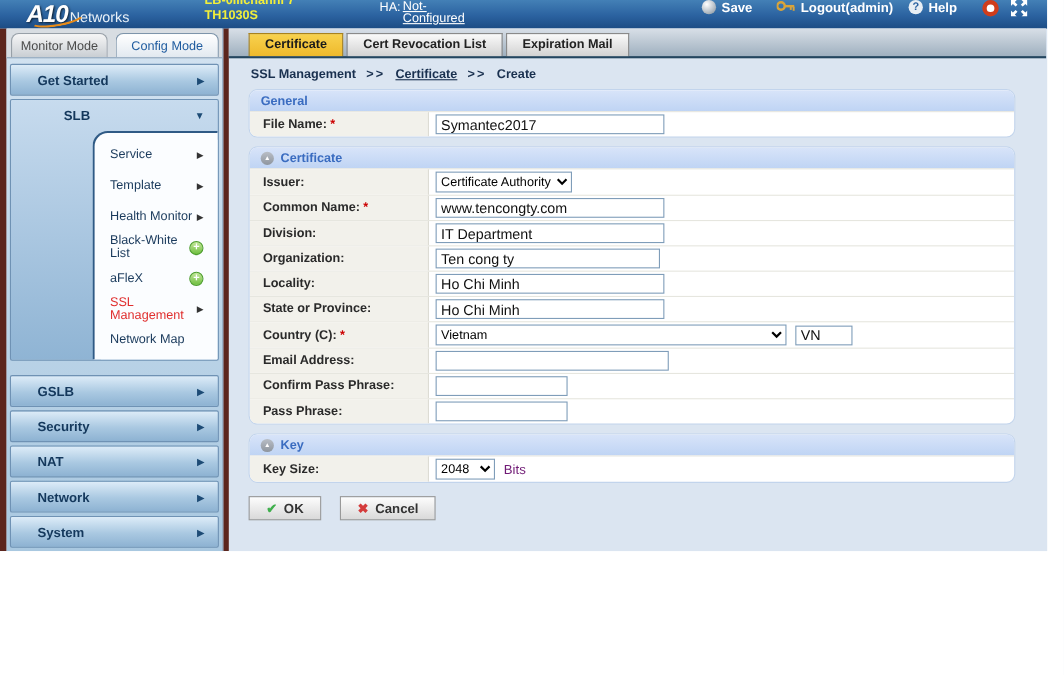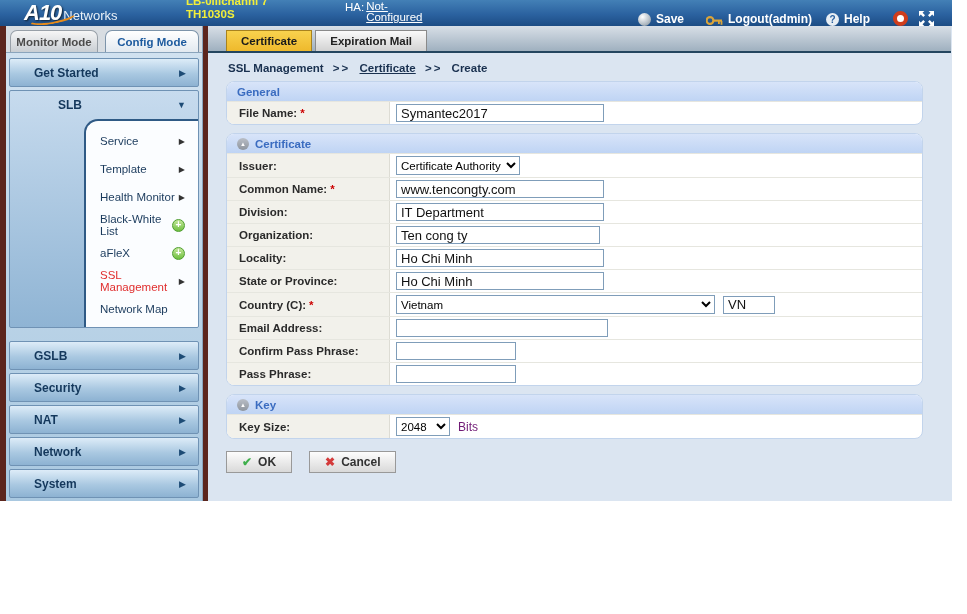--- a/index.html
+++ b/index.html
@@ -11,37 +11,37 @@
     background:linear-gradient(180deg,#4380b6 0%,#2b62a0 55%,#1c4c84 100%);
     overflow:hidden; }
   .logo { position:absolute; left:24px; top:0px; color:#fff; }
   .logo-a10 { font-size:22px; font-weight:bold; font-style:italic; letter-spacing:-1px; text-shadow:1px 1px 2px #123; }
   .logo-networks { font-size:13px; color:#e9f1f8; margin-left:2px; }
   .logo-swoosh { position:absolute; left:2px; top:8px; width:52px; height:16px;
     border:2px solid transparent; border-bottom-color:#e88b18; border-radius:50%; transform:rotate(-10deg); }
   .device { position:absolute; left:186px; top:-5px; color:#f2ef3a; font-weight:bold; font-size:11.5px; line-height:13px; }
   .ha { position:absolute; left:345px; top:1px; color:#fff; font-size:11.5px; font-weight:normal; display:flex; gap:2px; }
   .ha-link { text-decoration:underline; line-height:11px; cursor:pointer; }
-  .tb-item { position:absolute; top:0; height:26px; display:flex; align-items:flex-end; gap:5px;
+  .tb-item { position:absolute; top:0; height:26px; display:flex; align-items:flex-start; gap:5px;
     color:#fff; font-size:12px; font-weight:bold; cursor:pointer; }
   .orb { width:13px; height:13px; border-radius:50%; background:radial-gradient(circle at 35% 30%,#ffffff,#b9c2ca 55%,#7d8a94); }
   .helpc { width:13px; height:13px; border-radius:50%; background:#e8eef4; color:#2b62a0;
     font-size:10px; font-weight:bold; display:flex; align-items:center; justify-content:center; }
   .ring { width:15px; height:15px; border-radius:50%; background:#fff; border:4px solid #cf3d1c; }
 
   
   .edge-left  { position:absolute; left:0;   top:26px; width:6px; height:475px; background:#5c251d; }
   .divider    { position:absolute; left:203px;top:26px; width:6px; height:475px; background:#5c251d; }
 
   
   .sidebar { position:absolute; left:6px; top:26px; width:197px; height:475px;
     background:linear-gradient(180deg,#d3e3f1,#a9c8e0); border-right:1px solid #8aa4bc; }
   .mode-tabs { height:27px; background:#d8dde2; display:flex; align-items:flex-end; border-bottom:1px solid #8aa4bc; }
   .mtab { height:22px; display:flex; align-items:center; justify-content:center;
-    font-size:11.5px; font-weight:bold; border:1px solid #98a0a8; border-bottom:none;
+    font-size:11.5px; font-weight:normal; border:1px solid #98a0a8; border-bottom:none;
     border-radius:7px 7px 0 0; cursor:pointer; }
   .mtab.monitor { width:88px; margin-left:4px; background:linear-gradient(#f6f6f6,#c9ced3); color:#4b4b4b; }
   .mtab.config  { width:94px; margin-left:7px; background:linear-gradient(#ffffff,#e2e9f0); color:#1d5a9e; border-color:#7d94aa; }
   .side-body { padding:5px 3px 0 3px; }
   .side-btn { height:29px; margin-bottom:3px; border:1px solid #6f92b4; border-radius:2px;
     background:linear-gradient(180deg,#ddecf8 0%,#a9c8e1 55%,#8db2d2 100%);
     display:flex; align-items:center; padding:0 12px 0 24px; cursor:pointer; }
   .side-btn .lbl { flex:1; font-size:12px; font-weight:bold; color:#14385c; }
   .arr { font-size:9px; color:#1d4b75; }
   .slb-box { border:1px solid #6f92b4; border-radius:2px; margin-bottom:13px;
@@ -216,20 +216,21 @@
       <div class="side-btn">
         <span class="lbl">System</span>
         <span class="arr">▶</span>
       </div>
     </div>
   </div>
 
   <div class="main">
     <div class="tabstrip">
       <div class="ctab active">Certificate</div>
+      <div class="ctab">Cert Revocation List</div>
       <div class="ctab">Expiration Mail</div>
     </div>
 
     <div class="crumb">
       <span>SSL Management</span>
       <span class="sep">&gt;&gt;</span>
       <span class="link">Certificate</span>
       <span class="sep">&gt;&gt;</span>
       <span>Create</span>
     </div>

